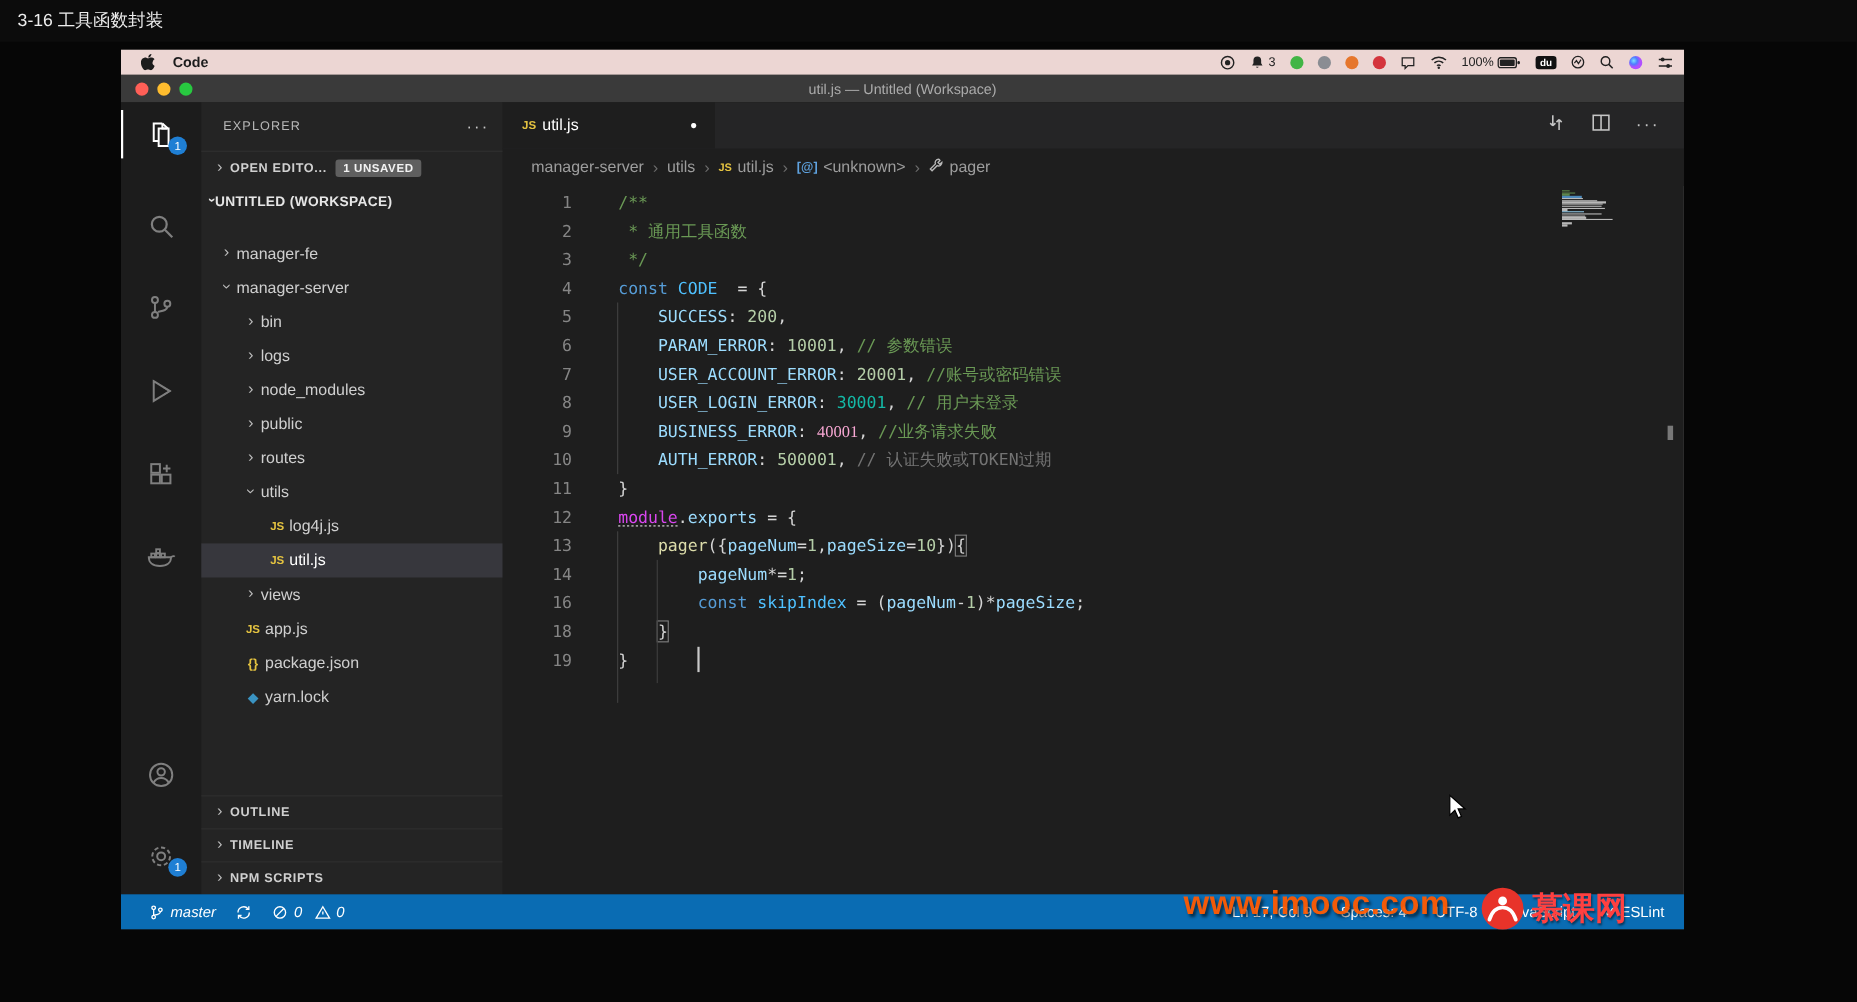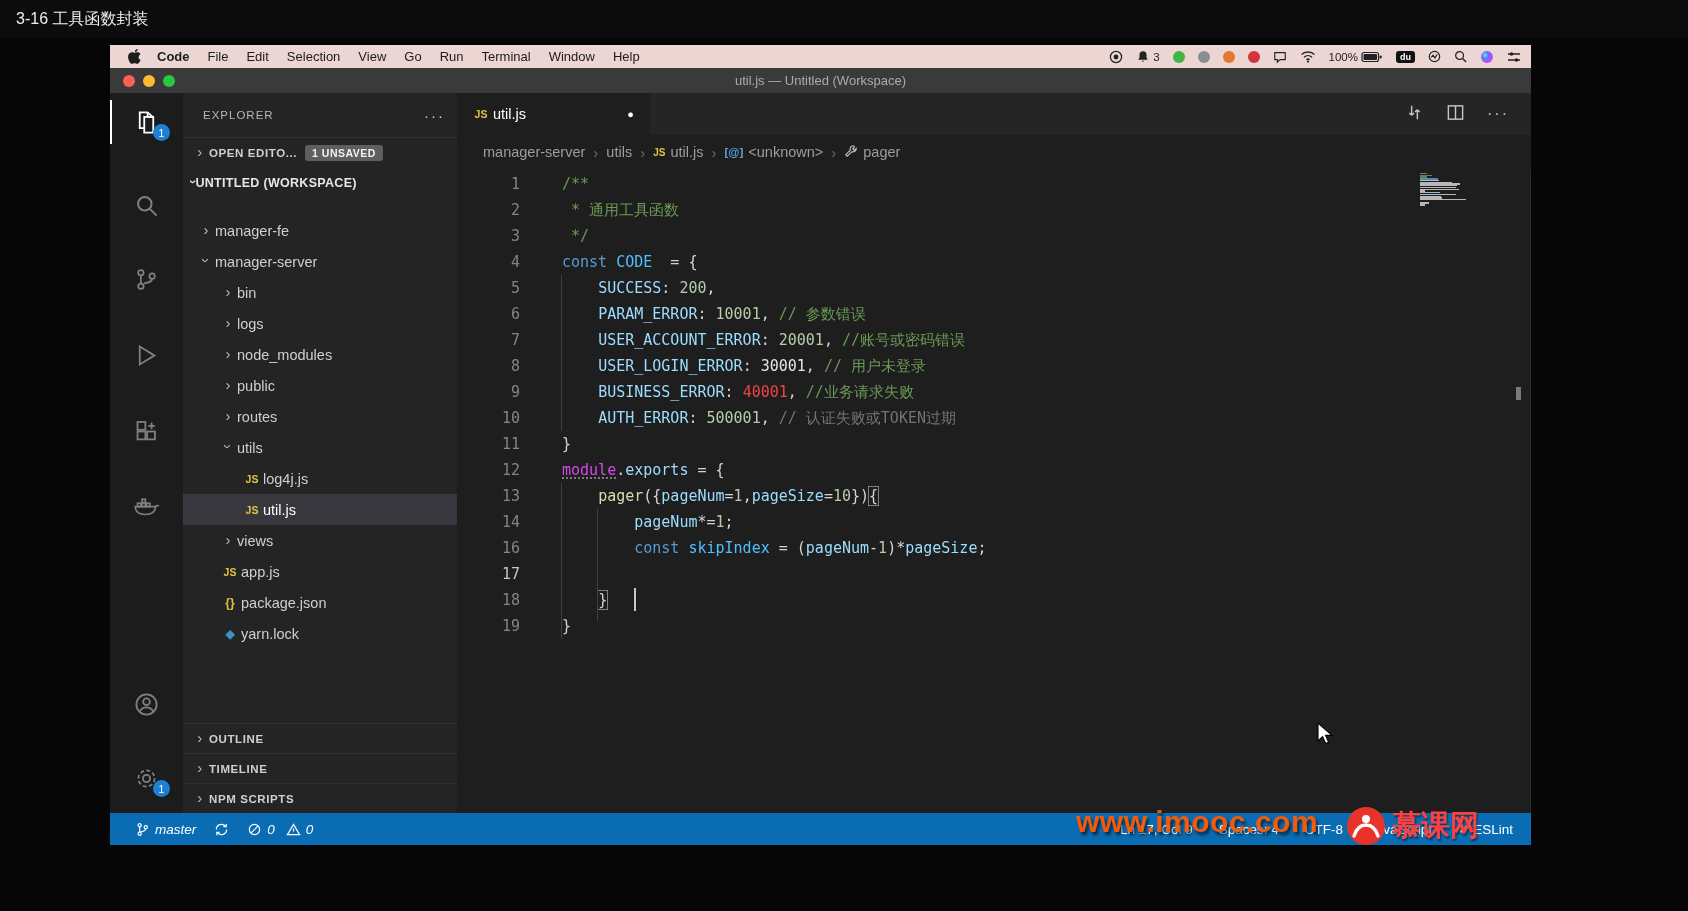--- a/index.html
+++ b/index.html
@@ -122,21 +122,20 @@
 
 <div class="screen">
 
   <div class="menubar">
     <span class="apple-wrap">
       <svg width="13" height="15" viewBox="0 0 13 15">
           <path fill="#1c1c1c" d="M10.8 7.9c0-2 1.6-2.9 1.7-3-0.9-1.4-2.4-1.6-2.9-1.6-1.2-0.1-2.4 0.7-3 0.7-0.6 0-1.6-0.7-2.6-0.7C2.7 3.4 1.4 4.1 0.7 5.3c-1.3 2.3-0.3 5.7 0.9 7.6 0.6 0.9 1.4 1.9 2.4 1.9 1 0 1.3-0.6 2.5-0.6 1.2 0 1.5 0.6 2.6 0.6 1.1 0 1.7-0.9 2.4-1.8 0.7-1 1-2.1 1-2.1s-2-0.8-2-3zM8.9 2.1C9.4 1.4 9.8 0.6 9.7 0c-0.7 0-1.6 0.5-2.1 1.1-0.5 0.5-0.9 1.4-0.8 2.2 0.8 0.1 1.6-0.5 2.1-1.2z"></path>
         </svg>
     </span>
     <span class="appname">Code</span>
-    <span id="menu-items"><span class="menu-item">File</span><span class="menu-item">Edit</span><span class="menu-item">Selection</span><span class="menu-item">View</span><span class="menu-item">Go</span><span class="menu-item">Run</span><span class="menu-item">Terminal</span><span class="menu-item">Window</span><span class="menu-item">Help</span></span>
     <span class="menu-right">
       <span class="mi">
           <svg width="14" height="14" viewBox="0 0 14 14">
             <circle cx="7" cy="7" r="5.6" fill="none" stroke="#222" stroke-width="1.3"></circle>
             <circle cx="7" cy="7" r="2.4" fill="#222"></circle>
           </svg>
         </span>
       <span class="mi">
         <svg width="14" height="14" viewBox="0 0 16 16">
             <path fill="#222" d="M8 1.5a4 4 0 0 0-4 4v3.2L2.6 11h10.8L12 8.7V5.5a4 4 0 0 0-4-4zM6.6 12.2a1.5 1.5 0 0 0 2.8 0z"></path>
@@ -411,29 +410,28 @@
 
       <div id="code-wrap">
         <div id="code-lines">
             <div class="code-line"><span class="gutter">1</span><span style="color: rgb(106, 153, 85);">/**</span></div>
             <div class="code-line"><span class="gutter">2</span><span style="color: rgb(106, 153, 85);"> * 通用工具函数</span></div>
             <div class="code-line"><span class="gutter">3</span><span style="color: rgb(106, 153, 85);"> */</span></div>
             <div class="code-line"><span class="gutter">4</span><span style="color: rgb(86, 156, 214);">const </span><span style="color: rgb(79, 193, 255);">CODE</span><span style="color: rgb(212, 212, 212);">  = {</span></div>
             <div class="code-line"><span class="gutter">5</span><span style="color: rgb(212, 212, 212);">    </span><span style="color: rgb(156, 220, 254);">SUCCESS</span><span style="color: rgb(212, 212, 212);">: </span><span style="color: rgb(181, 206, 168);">200</span><span style="color: rgb(212, 212, 212);">,</span></div>
             <div class="code-line"><span class="gutter">6</span><span style="color: rgb(212, 212, 212);">    </span><span style="color: rgb(156, 220, 254);">PARAM_ERROR</span><span style="color: rgb(212, 212, 212);">: </span><span style="color: rgb(181, 206, 168);">10001</span><span style="color: rgb(212, 212, 212);">, </span><span style="color: rgb(106, 153, 85);">// 参数错误</span></div>
             <div class="code-line"><span class="gutter">7</span><span style="color: rgb(212, 212, 212);">    </span><span style="color: rgb(156, 220, 254);">USER_ACCOUNT_ERROR</span><span style="color: rgb(212, 212, 212);">: </span><span style="color: rgb(181, 206, 168);">20001</span><span style="color: rgb(212, 212, 212);">, </span><span style="color: rgb(106, 153, 85);">//账号或密码错误</span></div>
-            <div class="code-line"><span class="gutter">8</span><span style="color: rgb(212, 212, 212);">    </span><span style="color: rgb(156, 220, 254);">USER_LOGIN_ERROR</span><span style="color: rgb(212, 212, 212);">: </span><span style="color: #e5e5e5;">30001</span><span style="color: rgb(212, 212, 212);">, </span><span style="color: rgb(106, 153, 85);">// 用户未登录</span></div>
-            <div class="code-line"><span class="gutter">9</span><span style="color: rgb(212, 212, 212);">    </span><span style="color: rgb(156, 220, 254);">BUSINESS_ERROR</span><span style="color: rgb(212, 212, 212);">: </span><span style="color: #ef4444;">40001</span><span style="color: rgb(212, 212, 212);">, </span><span style="color: rgb(106, 153, 85);">//业务请求失败</span></div>
+            <div class="code-line"><span class="gutter">8</span><span style="color: rgb(212, 212, 212);">    </span><span style="color: rgb(156, 220, 254);">USER_LOGIN_ERROR</span><span style="color: rgb(212, 212, 212);">: </span><span style="color: #14b8a6;">30001</span><span style="color: rgb(212, 212, 212);">, </span><span style="color: rgb(106, 153, 85);">// 用户未登录</span></div>
+            <div class="code-line"><span class="gutter">9</span><span style="color: rgb(212, 212, 212);">    </span><span style="color: rgb(156, 220, 254);">BUSINESS_ERROR</span><span style="color: rgb(212, 212, 212);">: </span><span style="color: #f9a8d4; font-family: Liberation Serif, serif;">40001</span><span style="color: rgb(212, 212, 212);">, </span><span style="color: rgb(106, 153, 85);">//业务请求失败</span></div>
             <div class="code-line"><span class="gutter">10</span><span style="color: rgb(212, 212, 212);">    </span><span style="color: rgb(156, 220, 254);">AUTH_ERROR</span><span style="color: rgb(212, 212, 212);">: </span><span style="color: rgb(181, 206, 168);">500001</span><span style="color: rgb(212, 212, 212);">, </span><span style="color: #737373;">// 认证失败或TOKEN过期</span></div>
             <div class="code-line"><span class="gutter">11</span><span style="color: rgb(212, 212, 212);">}</span></div>
             <div class="code-line"><span class="gutter">12</span><span class="du-underline" style="color: #d946ef;">module</span><span style="color: rgb(212, 212, 212);">.</span><span style="color: rgb(156, 220, 254);">exports</span><span style="color: rgb(212, 212, 212);"> = {</span></div>
             <div class="code-line"><span class="gutter">13</span><span style="color: rgb(212, 212, 212);">    </span><span style="color: rgb(220, 220, 170);">pager</span><span style="color: rgb(212, 212, 212);">({</span><span style="color: rgb(156, 220, 254);">pageNum</span><span style="color: rgb(212, 212, 212);">=</span><span style="color: rgb(181, 206, 168);">1</span><span style="color: rgb(212, 212, 212);">,</span><span style="color: rgb(156, 220, 254);">pageSize</span><span style="color: rgb(212, 212, 212);">=</span><span style="color: rgb(181, 206, 168);">10</span><span style="color: rgb(212, 212, 212);">})</span><span class="bbox" style="color: rgb(212, 212, 212);">{</span></div>
             <div class="code-line"><span class="gutter">14</span><span style="color: rgb(212, 212, 212);">        </span><span style="color: rgb(156, 220, 254);">pageNum</span><span style="color: rgb(212, 212, 212);">*=</span><span style="color: rgb(181, 206, 168);">1</span><span style="color: rgb(212, 212, 212);">;</span></div>
             <div class="code-line"><span class="gutter">16</span><span style="color: rgb(212, 212, 212);">        </span><span style="color: rgb(86, 156, 214);">const </span><span style="color: rgb(79, 193, 255);">skipIndex</span><span style="color: rgb(212, 212, 212);"> = (</span><span style="color: rgb(156, 220, 254);">pageNum</span><span style="color: rgb(212, 212, 212);">-</span><span style="color: rgb(181, 206, 168);">1</span><span style="color: rgb(212, 212, 212);">)*</span><span style="color: rgb(156, 220, 254);">pageSize</span><span style="color: rgb(212, 212, 212);">;</span></div>
-            <div class="code-line"><span class="gutter cur">17</span></div>
             <div class="code-line"><span class="gutter">18</span><span style="color: rgb(212, 212, 212);">    </span><span class="bbox" style="color: rgb(212, 212, 212);">}</span></div>
             <div class="code-line"><span class="gutter">19</span><span style="color: rgb(212, 212, 212);">}</span></div>
           </div>
 
         <div class="guide" style="left:104px; top:106px; height:156px"></div>
         <div class="guide" style="left:104px; top:314px; height:156px"></div>
         <div class="guide" style="left:140px; top:340px; height:112px"></div>
         <div class="cursor-caret" id="caret" style="top: 419px; left: calc(8ch + 105px);"></div>
         <div class="minimap" id="minimap">
             <div class="mmbar" style="width: 6.7px; background: rgb(106, 153, 85);"></div>

